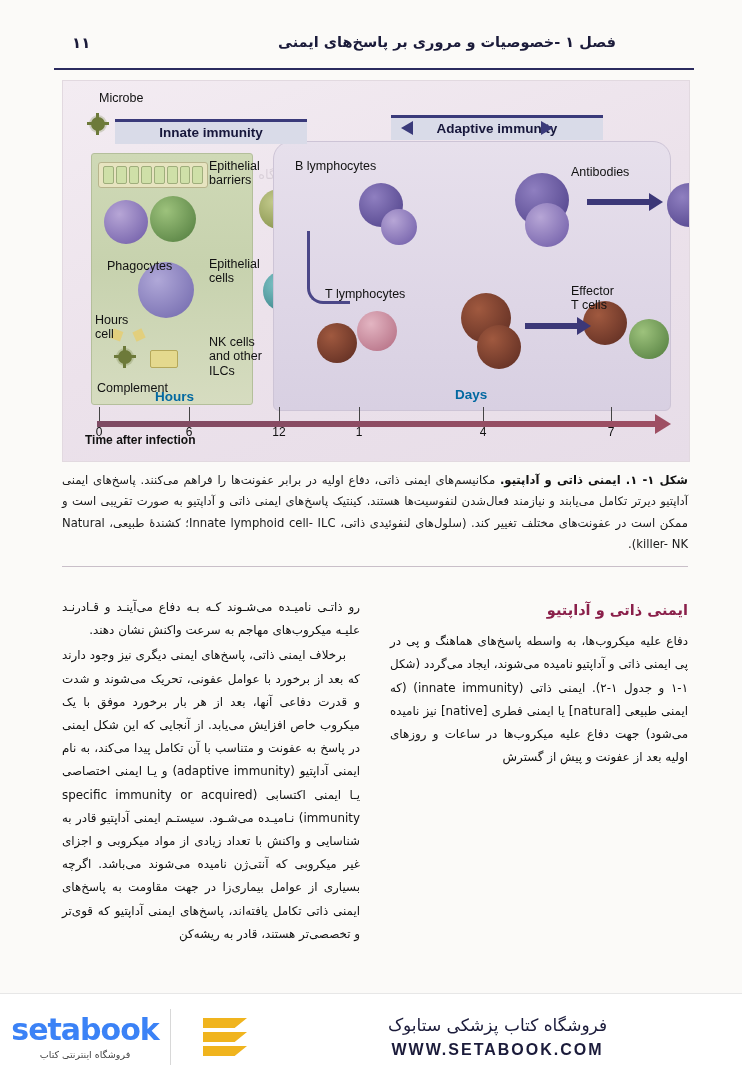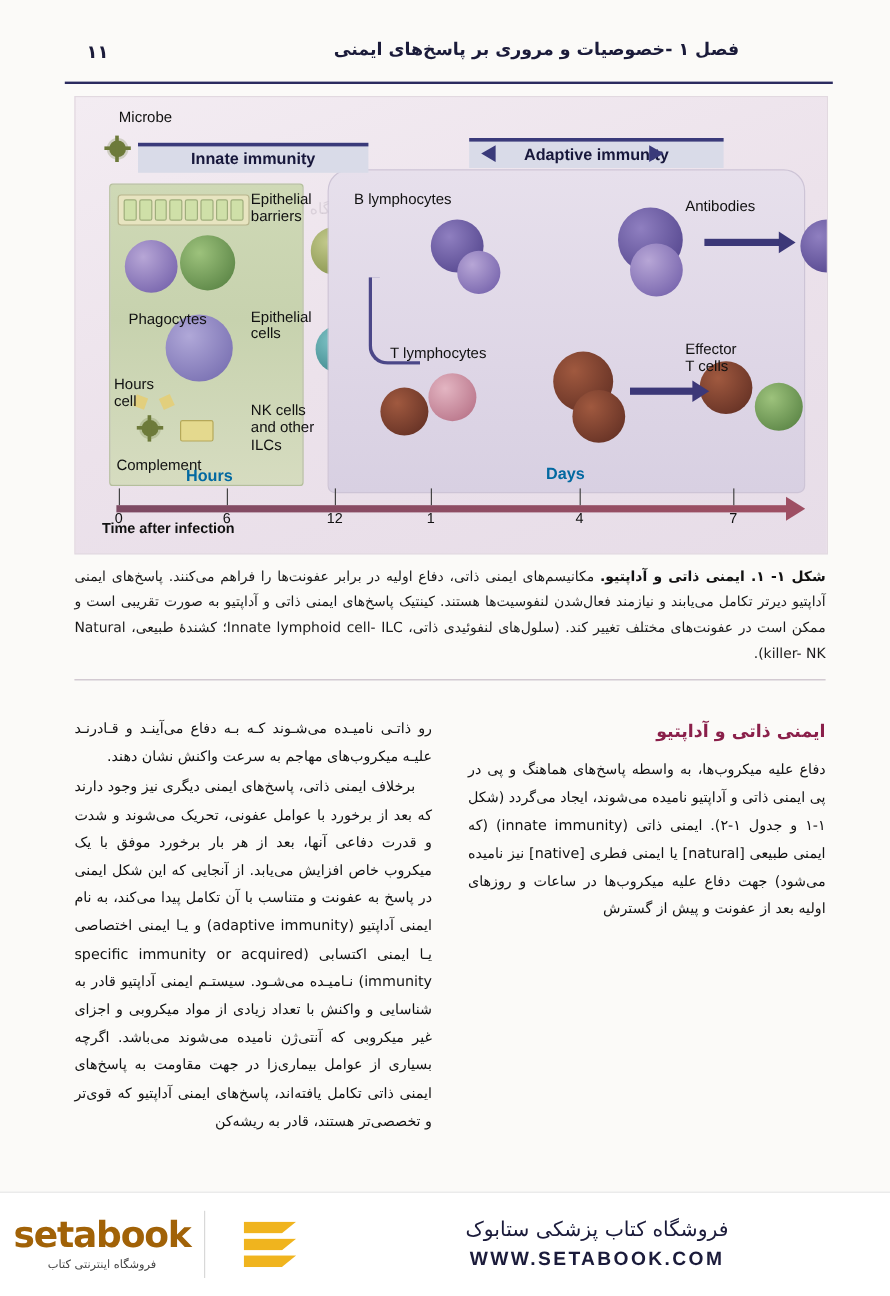--- a/index.html
+++ b/index.html
@@ -292,21 +292,21 @@
   .footer-logo {
     width: 170px;
     display: flex;
     flex-direction: column;
     align-items: center;
     justify-content: center;
   }
   .logo-mark {
     font-size: 30px;
     font-weight: bold;
-    color: #a16207;
+    color: #3b82f6;
     letter-spacing: -1px;
     line-height: 1;
   }
   .logo-sub {
     font-size: 9.5px;
     color: #444;
     margin-top: 4px;
   }
   .footer-divider {
     width: 1px; height: 56px; background: #d8d8d8;

